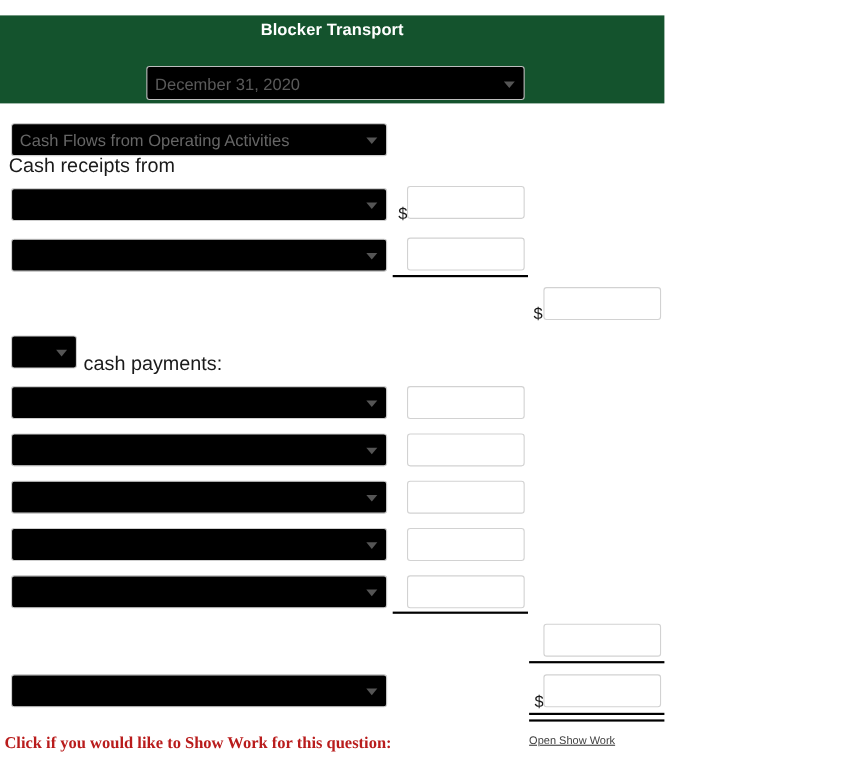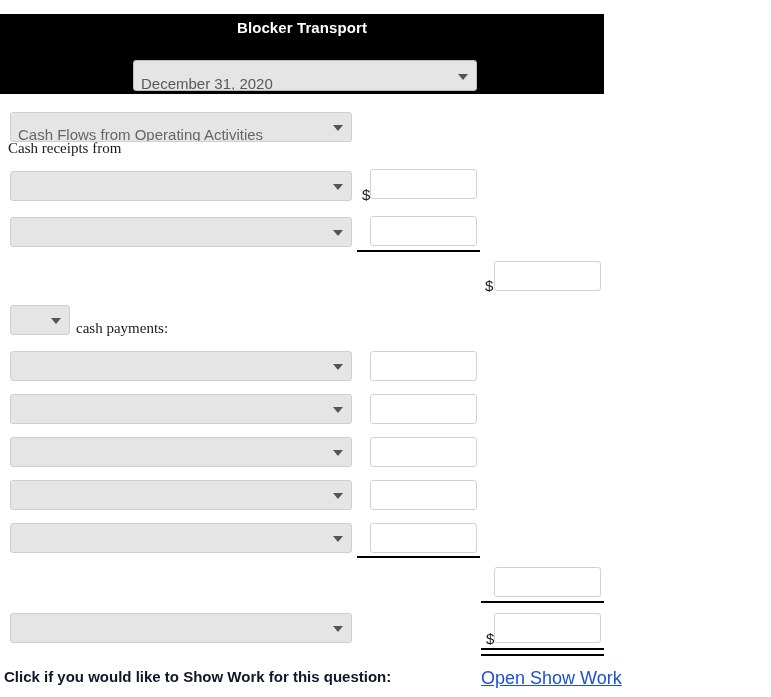--- a/index.html
+++ b/index.html
@@ -17,48 +17,48 @@
     overflow: hidden;
   }
 
   
   .header-band {
     position: absolute;
     left: 0;
     top: 14px;
     width: 604px;
     height: 80px;
-    background: #000000;
+    background: #14532d;
     box-sizing: border-box;
   }
   .header-title-block {
     text-align: center;
     padding-top: 5px;
   }
   .header-line {
     color: #ffffff;
     font-weight: bold;
     font-size: 15px;
     line-height: 18px;
     letter-spacing: 0.1px;
     white-space: nowrap;
   }
 
   
   .sel {
     position: absolute;
     box-sizing: border-box;
     height: 30px;
-    background: #e5e5e5;
+    background: #000000;
     border: 1px solid #cfcfcf;
     border-radius: 3px;
     font-family: "Liberation Sans", sans-serif;
     font-size: 15px;
     color: #666666;
-    padding: 8px 22px 0 7px;
+    padding: 2px 22px 0 7px;
     line-height: 28px;
     white-space: nowrap;
     overflow: hidden;
     cursor: pointer;
   }
   .sel::after {
     content: "";
     position: absolute;
     right: 8px;
     top: 50%;
@@ -109,45 +109,45 @@
   .rule-double {
     position: absolute;
     height: 4px;
     border-top: 2px solid #000000;
     border-bottom: 2px solid #000000;
   }
 
   
   .lbl {
     position: absolute;
-    font-family: Liberation Serif, serif;
-    font-size: 15px;
+    font-family: Liberation Sans, sans-serif;
+    font-size: 18px;
     color: #1a1a1a;
     white-space: nowrap;
     line-height: 1;
   }
 
   
   .footer-text {
     position: absolute;
     left: 4px;
     top: 668px;
-    font-family: Liberation Sans, sans-serif;
+    font-family: Liberation Serif, serif;
     font-size: 15px;
     font-weight: bold;
-    color: #0f172a;
+    color: #b91c1c;
     white-space: nowrap;
   }
   .footer-link {
     position: absolute;
     left: 481px;
     top: 668px;
     font-family: "Liberation Sans", sans-serif;
-    font-size: 18px;
-    color: #1d4ed8;
+    font-size: 10px;
+    color: #404040;
     text-decoration: underline;
     white-space: nowrap;
     cursor: pointer;
   }
 </style>
 </head>
 <body>
 
 <div class="header-band">
   <div class="header-title-block">

